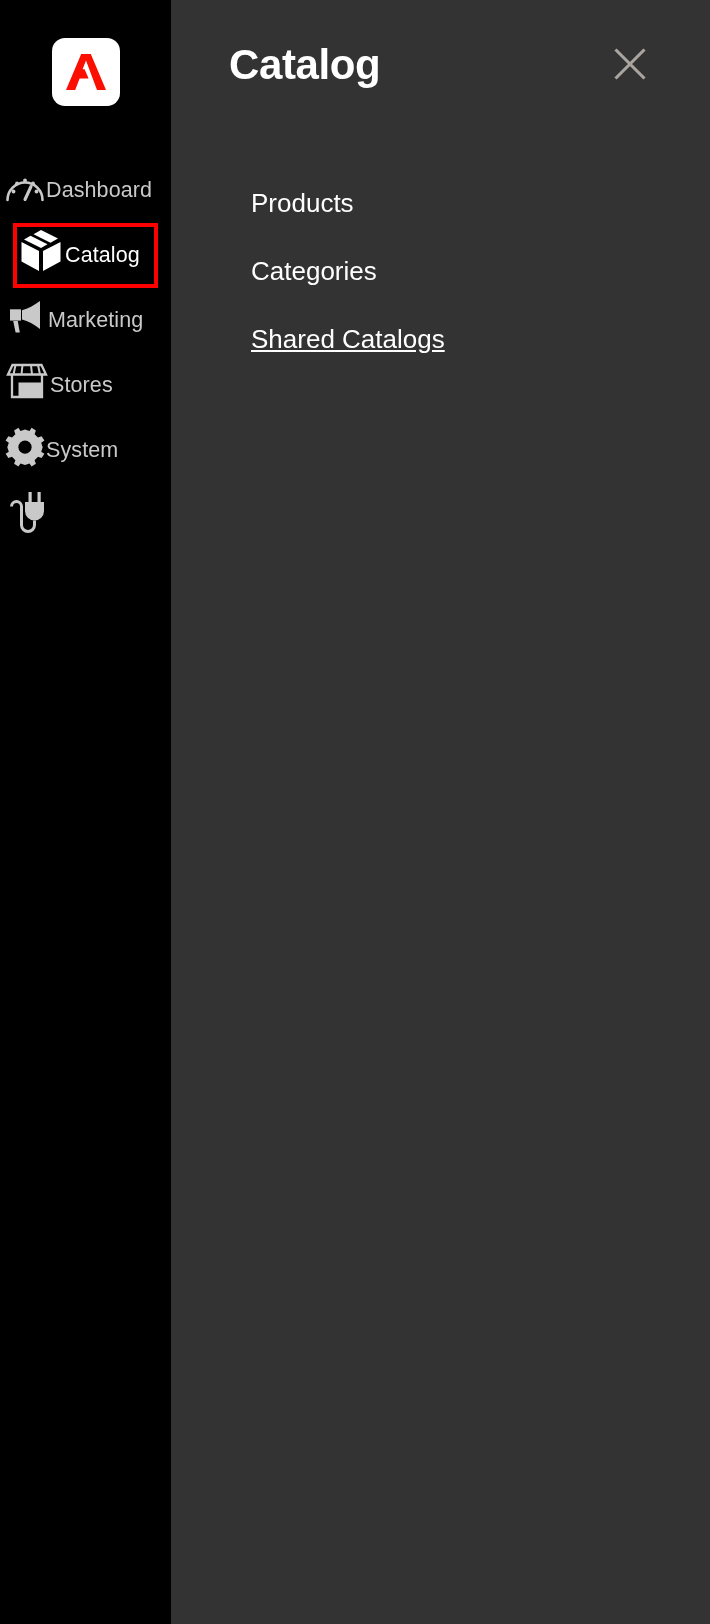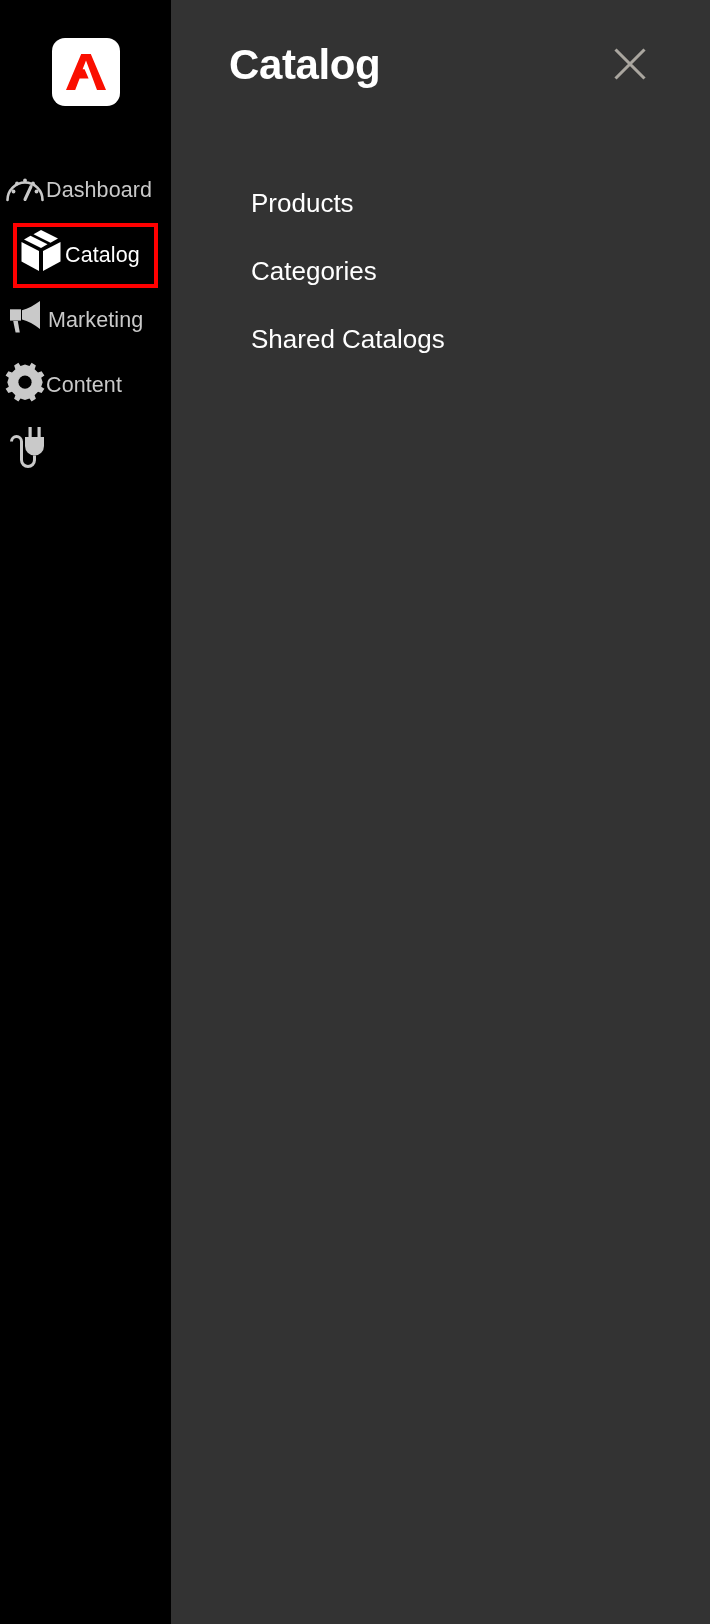--- a/index.html
+++ b/index.html
@@ -129,21 +129,21 @@
   }
   .panel-menu-item {
     color: #ffffff;
     font-size: 26px;
     line-height: 30px;
     margin-bottom: 38px;
     cursor: pointer;
     display: block;
     width: max-content;
   }
-  .panel-menu-item:last-child { margin-bottom: 0; }
+  .panel-menu-item:last-child { margin-bottom: 0; text-decoration: underline; }
 </style>
 </head>
 <body>
 
 <div id="app">
 
   <div class="sidebar">
 
     <div class="logo-wrap">
       <div class="logo">
@@ -188,29 +188,40 @@
           <path d="M36 3 C30 7 24 11 18 12.2 V21.6 C24 22.8 30 26.8 36 31 Z" fill="#c9c9c9"></path>
           <rect x="6" y="11.3" width="11" height="11.3" fill="#c9c9c9"></rect>
           <path d="M9.2 23 L13.8 23 L15.8 34.5 L11.6 34.5 Z" fill="#c9c9c9"></path>
         </svg>
       </span>
       <span class="nav-label">Marketing</span>
     </div>
 
 
 
+    <div class="nav-item">
+      <span class="nav-icon">
+        <svg width="46" height="40" viewBox="0 0 46 40" aria-hidden="true">
+          <path d="M4 12.5 L8.5 3 H37.5 L42 12.5 Z" fill="none" stroke="#c9c9c9" stroke-width="2.3"></path>
+          <path d="M11.5 3 L9.5 12.5 M18.5 3 L17.5 12.5 M27 3 L28 12.5 M34 3 L36 12.5" stroke="#c9c9c9" stroke-width="2"></path>
+          <path d="M8 13 V35 H38 V13" fill="none" stroke="#c9c9c9" stroke-width="2.3"></path>
+          <rect x="14.5" y="20.5" width="23.5" height="14.5" fill="#c9c9c9"></rect>
+        </svg>
+      </span>
+      <span class="nav-label">Stores</span>
+    </div>
 
     <div class="nav-item">
       <span class="nav-icon">
         <svg width="42" height="42" viewBox="0 0 42 42" aria-hidden="true">
           <path d="M21 3.5 L25.5 5 L27.6 1.8 L31.9 4.6 L30.6 8.2 L34 11.6 L37.6 10.3 L40.4 14.6 L37.2 16.7 L38.7 21.2 L37.2 25.7 L40.4 27.8 L37.6 32.1 L34 30.8 L30.6 34.2 L31.9 37.8 L27.6 40.6 L25.5 37.4 L21 38.9 L16.5 37.4 L14.4 40.6 L10.1 37.8 L11.4 34.2 L8 30.8 L4.4 32.1 L1.6 27.8 L4.8 25.7 L3.3 21.2 L4.8 16.7 L1.6 14.6 L4.4 10.3 L8 11.6 L11.4 8.2 L10.1 4.6 L14.4 1.8 L16.5 5 Z" fill="#c9c9c9"></path>
           <circle cx="21" cy="21.2" r="6.6" fill="#000000"></circle>
         </svg>
       </span>
-      <span class="nav-label">Content</span>
+      <span class="nav-label">System</span>
     </div>
 
     <div class="nav-item">
       <span class="nav-icon">
         <svg width="46" height="44" viewBox="0 0 46 44" aria-hidden="true">
           <rect x="24.5" y="2" width="3.2" height="10" fill="#c9c9c9"></rect>
           <rect x="33.5" y="2" width="3.2" height="10" fill="#c9c9c9"></rect>
           <path d="M21 12 H40 V21 A9.5 9.5 0 0 1 30.5 30.5 A9.5 9.5 0 0 1 21 21 Z" fill="#c9c9c9"></path>
           <path d="M30.5 30.5 V35 A6.5 6.5 0 0 1 17.5 35 V16.5 A5 5 0 0 0 7.5 16.5" fill="none" stroke="#c9c9c9" stroke-width="3"></path>
         </svg>

